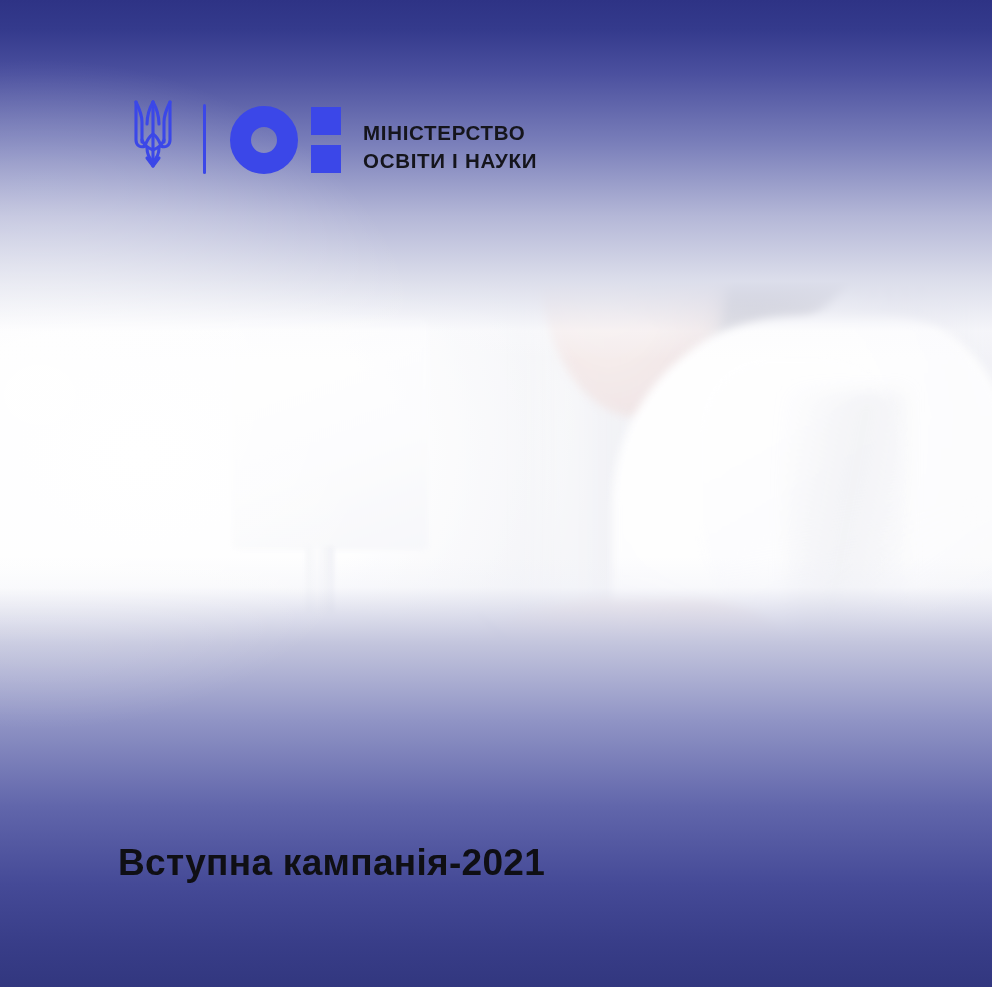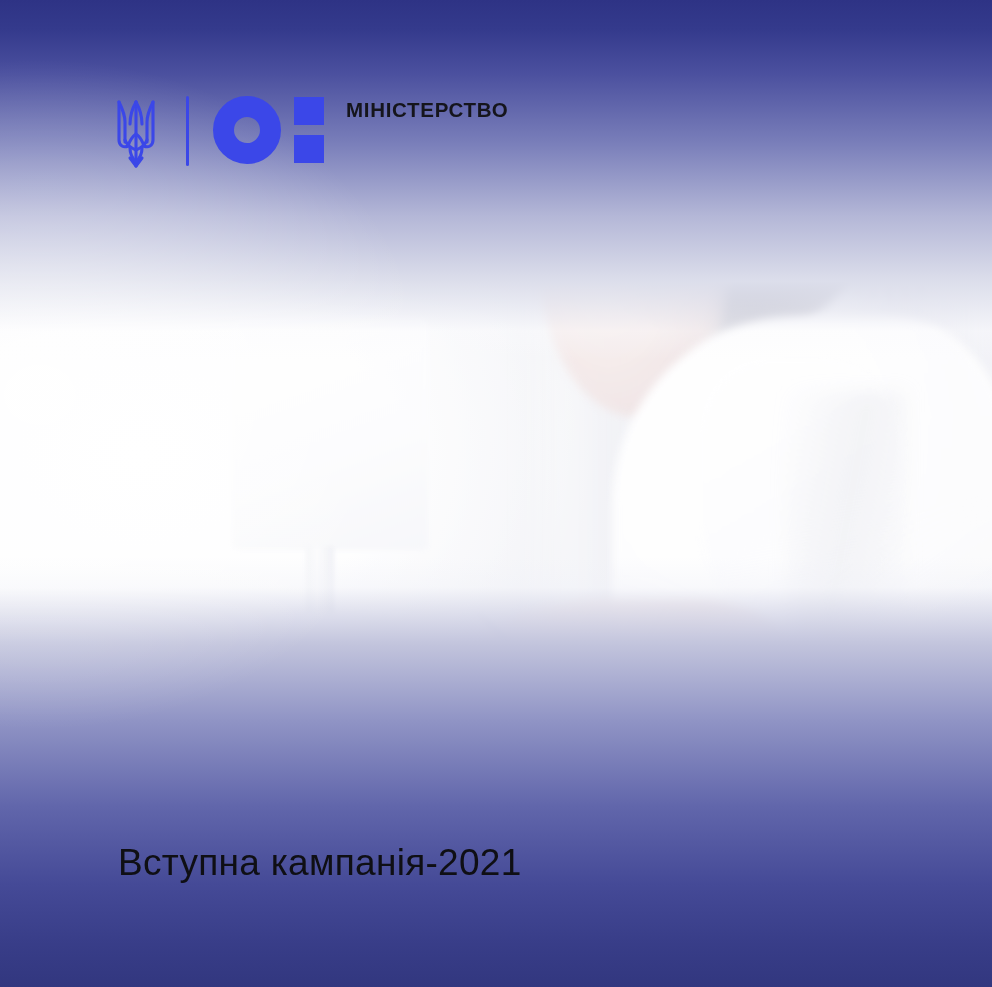--- a/index.html
+++ b/index.html
@@ -307,23 +307,23 @@
   
   .tint-left {
     position: absolute;
     inset: 0;
     background: radial-gradient(ellipse 40% 34% at 4% 40%, rgba(255,255,255,.55) 0%, rgba(255,255,255,0) 100%);
   }
 
   
   .logo {
     position: absolute;
-    left: 108px; top: 96px;
+    left: 125px; top: 96px;
     display: flex;
-    align-items: flex-start;
+    align-items: flex-end;
     gap: 0;
   }
 
   .trident { width: 56px; height: 78px; display: block; }
 
   .logo-divider {
     width: 3px;
     height: 70px;
     background: #3b47e8;
     margin: 0 24px 0 22px;
@@ -380,21 +380,21 @@
     white-space: nowrap;
   }
 
   
   .subtitle {
     position: absolute;
     left: 118px;
     top: 842px;
     color: #0f0f14;
     font-size: 37px;
-    font-weight: normal;
+    font-weight: bold;
     letter-spacing: .3px;
     white-space: nowrap;
   }
 </style>
 </head>
 <body>
 
 <div class="poster">
 
   <div class="photo">
@@ -470,19 +470,20 @@
     <div class="logo-mark">
       <div class="logo-ring"></div>
       <div class="logo-bars">
         <div class="logo-bar"></div>
         <div class="logo-bar"></div>
       </div>
     </div>
 
     <div class="logo-text">
       <div>МІНІСТЕРСТВО</div>
+      <div>ОСВІТИ І НАУКИ</div>
     </div>
   </div>
 
 
   <div class="subtitle">Вступна кампанія-2021</div>
 
 </div>
 
 </body></html>

